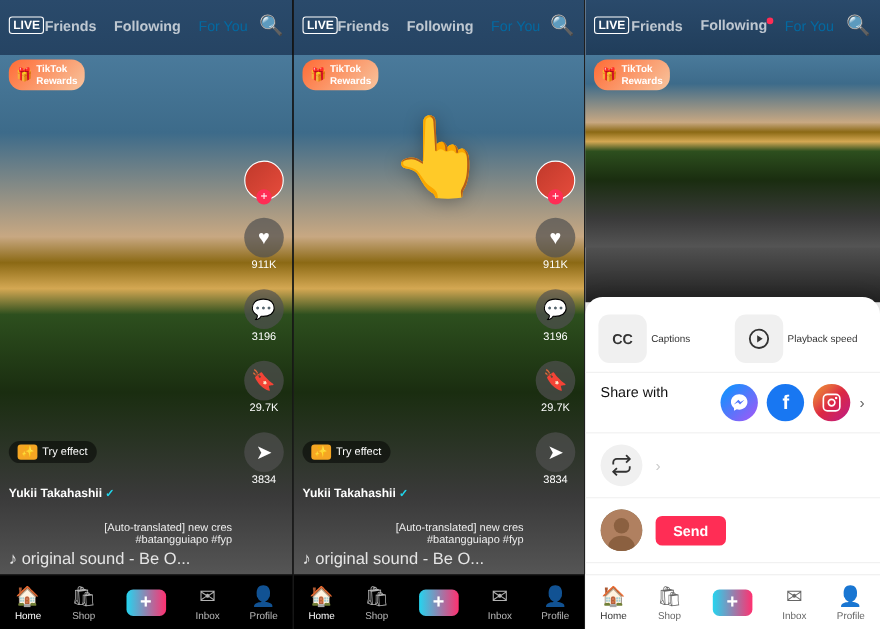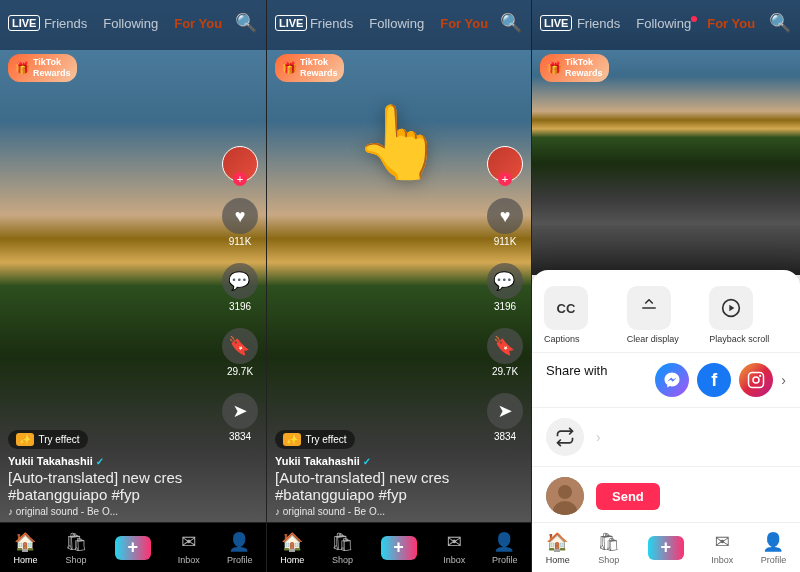--- a/index.html
+++ b/index.html
@@ -51,29 +51,29 @@
       align-items: center;
       justify-content: center;
       gap: 0;
       z-index: 10;
       padding: 0 8px;
     }
 
     .nav-item {
       color: rgba(255,255,255,0.7);
       font-size: 13px;
-      font-weight: 400;
+      font-weight: 700;
       padding: 4px 8px;
       cursor: pointer;
       white-space: nowrap;
     }
 
     .nav-item.active {
-      color: #c2410c;
-      font-weight: 700;
+      color: #0369a1;
+      font-weight: 400;
     }
 
     .nav-search {
       position: absolute;
       right: 8px;
       top: 50%;
       transform: translateY(-50%);
       color: #fff;
       font-size: 18px;
     }
@@ -222,36 +222,38 @@
       font-size: 10px;
     }
 
     .username {
       color: #fff;
       font-size: 11px;
       font-weight: 700;
       display: flex;
       align-items: flex-end;
       gap: 3px;
+      margin-top: 16px;
     }
 
     .verified {
       color: #20d5ec;
       font-size: 10px;
     }
 
     .caption {
       color: rgba(255,255,255,0.9);
-      font-size: 15px;
-      margin-top: 2px;
+      font-size: 10px;
+      margin-top: 20px;
+      text-align: right;
     }
 
     .sound-info {
       color: rgba(255,255,255,0.85);
-      font-size: 10px;
+      font-size: 15px;
       margin-top: 3px;
       display: flex;
       align-items: center;
       gap: 3px;
     }
 
     
     .bottom-nav {
       position: absolute;
       bottom: 0; left: 0; right: 0;
@@ -321,22 +323,22 @@
     .share-actions-row {
       display: flex;
       align-items: center;
       padding: 16px 12px 8px;
       gap: 4px;
       border-bottom: 1px solid #f0f0f0;
     }
 
     .share-action-item {
       display: flex;
-      flex-direction: column;
-      align-items: flex-start;
+      flex-direction: row;
+      align-items: center;
       gap: 4px;
       flex: 1;
     }
 
     .share-action-icon {
       width: 44px;
       height: 44px;
       background: #f0f0f0;
       border-radius: 10px;
       display: flex;
@@ -650,39 +652,30 @@
 
   <div class="share-sheet">
 
     <div class="share-actions-row">
 
       <div class="share-action-item">
         <div class="share-action-icon" style="font-size:13px; font-weight:bold; color:#333;">CC</div>
         <span class="share-action-label">Captions</span>
       </div>
 
-      <div class="share-action-item">
-        <div class="share-action-icon">
-          <svg width="18" height="18" viewBox="0 0 24 24" fill="none" stroke="#333" stroke-width="2">
-            <line x1="3" y1="12" x2="21" y2="12"></line>
-            <path d="M17 6l-5-5-5 5"></path>
-          </svg>
-        </div>
-        <span class="share-action-label">Clear display</span>
-      </div>
 
 
       <div class="share-action-item">
         <div class="share-action-icon">
           <svg width="20" height="20" viewBox="0 0 24 24" fill="none" stroke="#333" stroke-width="2">
             <circle cx="12" cy="12" r="10"></circle>
             <polygon points="10 8 16 12 10 16 10 8" fill="#333" stroke="none"></polygon>
           </svg>
         </div>
-        <span class="share-action-label">Playback scroll</span>
+        <span class="share-action-label">Playback speed</span>
       </div>
     </div>
 
     <div class="share-with-row">
       <span class="share-with-label">Share with</span>
       <div class="share-social-icons">
         <div class="social-icon social-messenger" style="font-size:16px; color:#fff;">
           <svg width="18" height="18" viewBox="0 0 24 24" fill="white">
             <path d="M12 2C6.477 2 2 6.145 2 11.243c0 2.908 1.44 5.507 3.699 7.21V22l3.388-1.86c.905.25 1.864.386 2.913.386 5.523 0 10-4.145 10-9.243C22 6.145 17.523 2 12 2zm1 12.43l-2.544-2.714-4.965 2.714 5.461-5.793 2.607 2.714 4.9-2.714-5.459 5.793z"></path>
           </svg>

